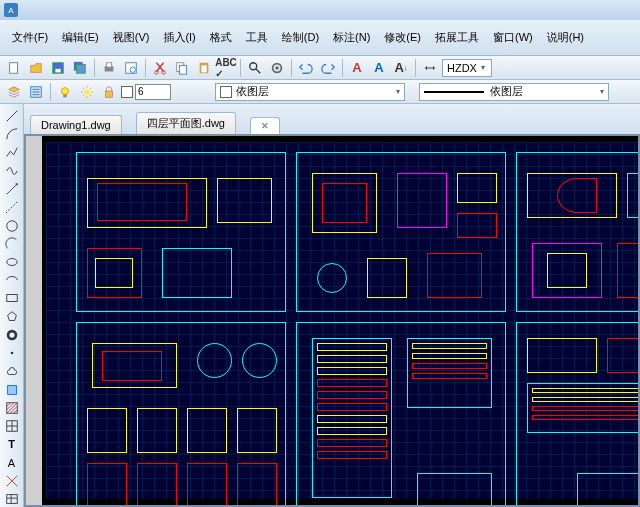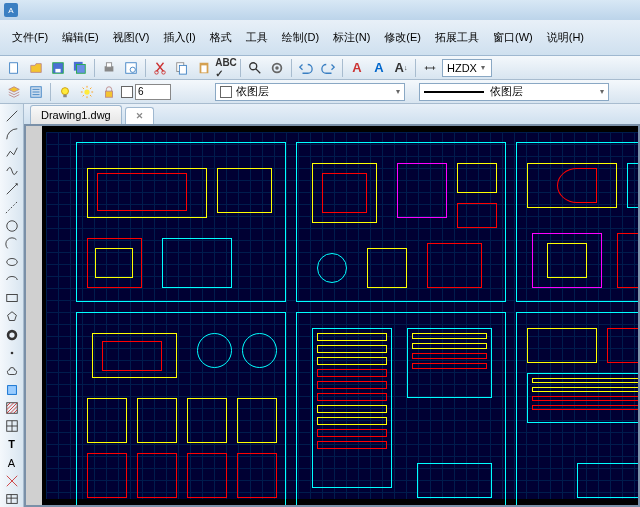--- a/index.html
+++ b/index.html
@@ -12,21 +12,21 @@
 .tbtn { width: 20px; height: 20px; display: inline-flex; align-items: center; justify-content: center; border: 1px solid transparent; border-radius: 2px; }
 .tbtn svg { width: 14px; height: 14px; }
 .sep { width: 1px; height: 18px; background: #a8bccf; margin: 0 2px; }
 .dd { height: 18px; border: 1px solid #8aa8c4; background: #fff; display: inline-flex; align-items: center; padding: 0 4px; font-size: 10px; min-width: 40px; }
 .dd.widest { min-width: 190px; justify-content: space-between; }
 .dd .chev { margin-left: 4px; font-size: 8px; color: #666; }
 .main { flex: 1; display: flex; overflow: hidden; }
 .sidetools { width: 24px; background: linear-gradient(90deg,#f4f8fc,#d8e5f0); border-right: 1px solid #a8bccf; display: flex; flex-direction: column; align-items: center; padding-top: 4px; gap: 2px; }
 .sidetools .tbtn { width: 18px; height: 18px; }
 .workarea { flex: 1; display: flex; flex-direction: column; background: #ccc; }
-.tabs { height: 20px; background: linear-gradient(#e8f0f8,#cfe0ef); display: flex; align-items: flex-end; padding: 0 6px; gap: 4px; text-align: center; }
+.tabs { height: 30px; background: linear-gradient(#e8f0f8,#cfe0ef); display: flex; align-items: flex-end; padding: 0 6px; gap: 15px; text-align: center; }
 .tab { padding: 3px 10px; background: linear-gradient(#f9f9f9,#e5e5e5); border: 1px solid #9fb8d0; border-bottom: none; border-radius: 3px 3px 0 0; margin-right: -1px; font-size: 10px; display: flex; align-items: center; gap: 4px; }
 .tab.active { background: #fff; font-weight: bold; }
 .tab .x { color: #888; font-size: 9px; }
 .canvas { flex: 1; background: #000; position: relative; overflow: hidden; border: 2px solid #7a90a8; }
 .sheet { position: absolute; top: 6px; left: 20px; right: -10px; bottom: 6px; background: #000033; background-image: linear-gradient(#001c4d 1px,transparent 1px),linear-gradient(90deg,#001c4d 1px,transparent 1px); background-size: 12px 12px; }
 .frame { position: absolute; border: 1px solid #00ffff; }
 .dwg { position: absolute; }
 .dwg .b { position: absolute; border: 1px solid; }
 .rulerv { position: absolute; left: 0; top: 0; bottom: 0; width: 16px; background: #d0d0d0; }
 .numbox { width: 36px; height: 16px; border: 1px solid #888; background: #fff; font-size: 10px; padding: 0 2px; }
@@ -315,20 +315,23 @@
           <path d="M2 7h12M7 3v10" stroke="#333"></path>
         </svg>
       </div>
   </div>
 
   <div class="workarea">
     <div class="tabs">
       <div class="tab">
           <span>Drawing1.dwg</span>
         </div>
+      <div class="tab">
+          <span>四层平面图.dwg</span>
+        </div>
       <div class="tab active">
           <span class="x">✕</span>
         </div>
     </div>
 
     <div class="canvas">
       <div class="rulerv"></div>
       <div class="sheet">
 
         <div class="frame" style="left:30px;top:10px;width:210px;height:160px">

